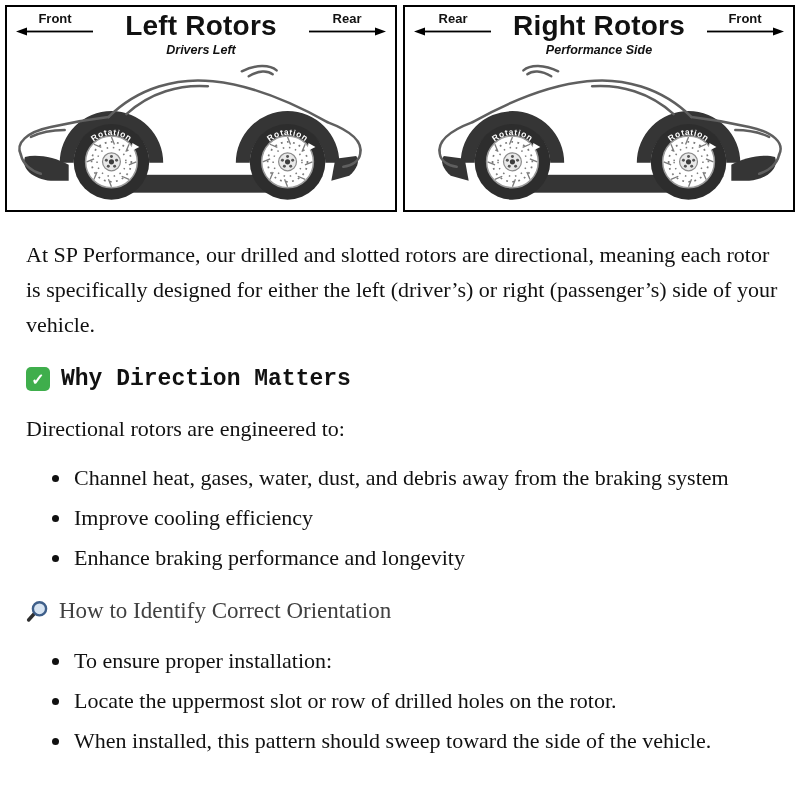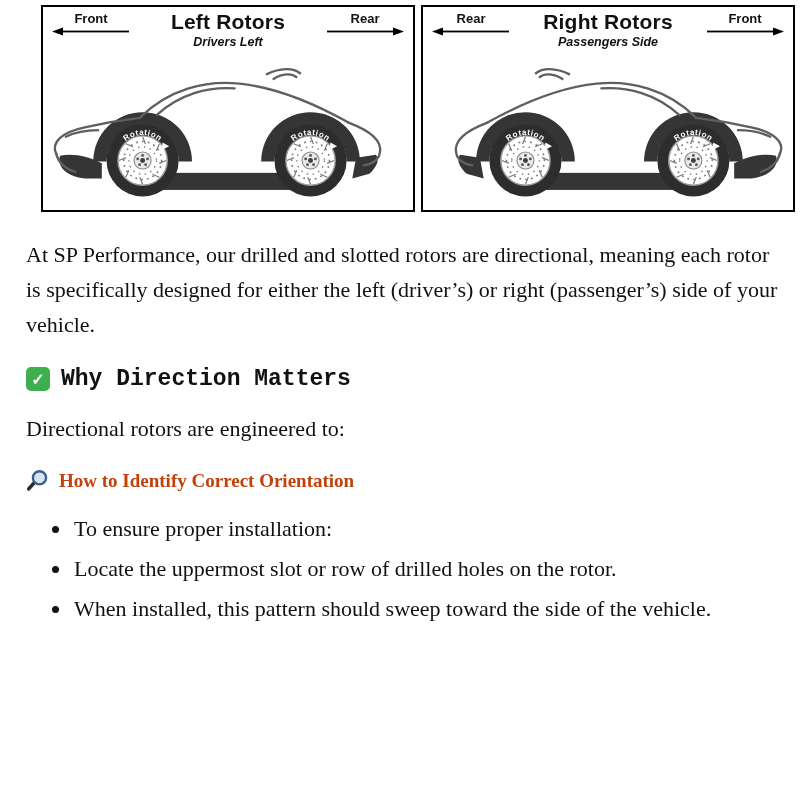--- a/index.html
+++ b/index.html
@@ -1,44 +1,44 @@
 <!DOCTYPE html>
 <html><head>
 <meta charset="utf-8">
 <style>
   * { box-sizing: border-box; margin: 0; padding: 0; }
   html,body { width: 800px; background: #fff; color: #111;
     font-family: "Liberation Serif", serif; }
   body { padding-bottom: 10px; }
 
   
-  .diagram { display: flex; gap: 6px; padding: 5px 5px 8px 5px; margin-left: 36px; }
+  .diagram { display: flex; gap: 6px; padding: 5px 5px 8px 5px; }
   .panel { flex: 1; border: 2px solid #000; background: #fff; height: 207px;
     display: flex; flex-direction: column; overflow: hidden; }
   .panel-head { position: relative; height: 48px; flex: none;
     font-family: "Liberation Sans", sans-serif; }
   .panel-center { text-align: center; padding-top: 3px; }
-  .panel-title { font-weight: bold; font-size: 21px; letter-spacing: .2px; }
+  .panel-title { font-weight: bold; font-size: 28px; letter-spacing: .2px; }
   .panel-sub { font-weight: bold; font-style: italic; font-size: 12.5px; margin-top: 1px; }
   .corner { position: absolute; top: 5px; width: 80px; display: flex;
     flex-direction: column; align-items: center; }
   .corner.cl { left: 8px; }
   .corner.cr { right: 8px; }
   .corner .lbl { font-weight: bold; font-size: 13px; line-height: 1; margin-bottom: 2px; }
   .corner svg { display: block; }
   .car-svg { width: 100%; height: 152px; flex: none; margin-top: 2px; }
   .rot { fill: #fff; font-family: "Liberation Sans", sans-serif;
     font-size: 8.5px; font-weight: bold; letter-spacing: .6px; }
 
   
   .content { padding: 10px 12px 0 26px; font-size: 22px; }
   .para { line-height: 1.58; margin: 8px 0 22px 0; }
   .h-row { display: flex; align-items: center; margin: 24px 0 20px 0; }
   .h-bold { font-weight: bold; font-size: 23px; font-family: Liberation Mono, monospace; }
-  .h-reg { font-weight: bold; font-size: 19px; color: #c2410c; }
+  .h-reg { font-weight: normal; font-size: 23px; color: #404040; }
   .check-ico { display: inline-flex; width: 24px; height: 24px; flex: none;
     background: #3fae4c; border-radius: 5px; color: #fff; align-items: center;
     justify-content: center; font-size: 16px; font-weight: bold; margin-right: 11px;
     font-family: "Liberation Sans", sans-serif; }
   .mag-ico { margin-right: 10px; flex: none; display: inline-block; }
   .lead { line-height: 1.5; margin: 8px 0 16px 0; }
   ul.blist { margin: 0 0 20px 0; padding-left: 46px; }
   ul.blist li { line-height: 1.5; margin-bottom: 7px; padding-left: 2px; }
 </style>
 </head>
@@ -131,21 +131,21 @@
     <div class="panel-head">
       <div class="corner cl">
         <span class="lbl">Rear</span>
         <svg width="78" height="9">
           <polygon points="0,4.5 11,0.5 11,8.5" fill="#000"></polygon>
           <rect x="11" y="3.6" width="66" height="1.8" fill="#000"></rect>
         </svg>
       </div>
       <div class="panel-center">
         <div class="panel-title">Right Rotors</div>
-        <div class="panel-sub">Passengers Side</div>
+        <div class="panel-sub">Performance Side</div>
       </div>
       <div class="corner cr">
         <span class="lbl">Front</span>
         <svg width="78" height="9">
           <rect x="1" y="3.6" width="66" height="1.8" fill="#000"></rect>
           <polygon points="78,4.5 67,0.5 67,8.5" fill="#000"></polygon>
         </svg>
       </div>
     </div>
     <svg class="car-svg" viewBox="0 0 390 152">
@@ -164,20 +164,25 @@
 
   <p class="para">At SP Performance, our drilled and slotted rotors are directional, meaning each rotor is specifically designed for either the left (driver’s) or right (passenger’s) side of your vehicle.</p>
 
   <div class="h-row">
     <span class="check-ico">✓</span>
     <span class="h-bold">Why Direction Matters</span>
   </div>
 
   <p class="lead">Directional rotors are engineered to:</p>
 
+  <ul class="blist">
+    <li>Channel heat, gases, water, dust, and debris away from the braking system</li>
+    <li>Improve cooling efficiency</li>
+    <li>Enhance braking performance and longevity</li>
+  </ul>
 
   <div class="h-row">
     <svg class="mag-ico" width="23" height="23" viewBox="0 0 23 23">
       <line x1="8" y1="14" x2="2.6" y2="20" stroke="#2e2e2e" stroke-width="3.4" stroke-linecap="round"></line>
       <circle cx="13.5" cy="8.8" r="6.6" fill="#d7e4f2" stroke="#3e5f8a" stroke-width="2.4"></circle>
     </svg>
     <span class="h-reg">How to Identify Correct Orientation</span>
   </div>
 
   <ul class="blist">

